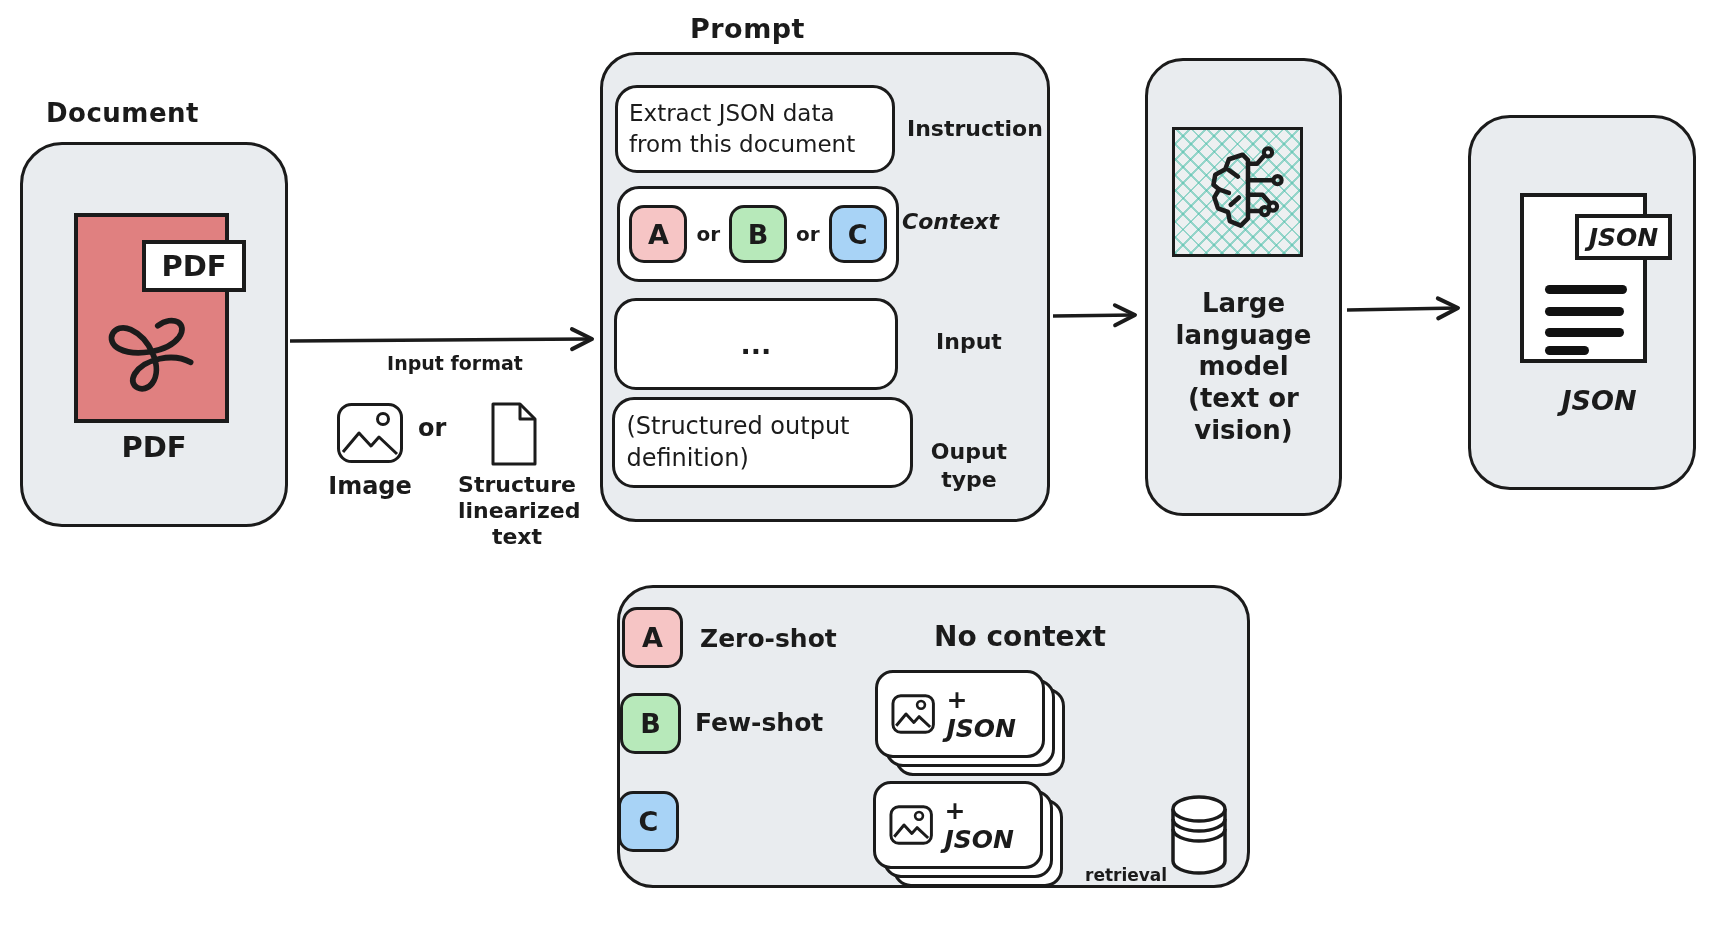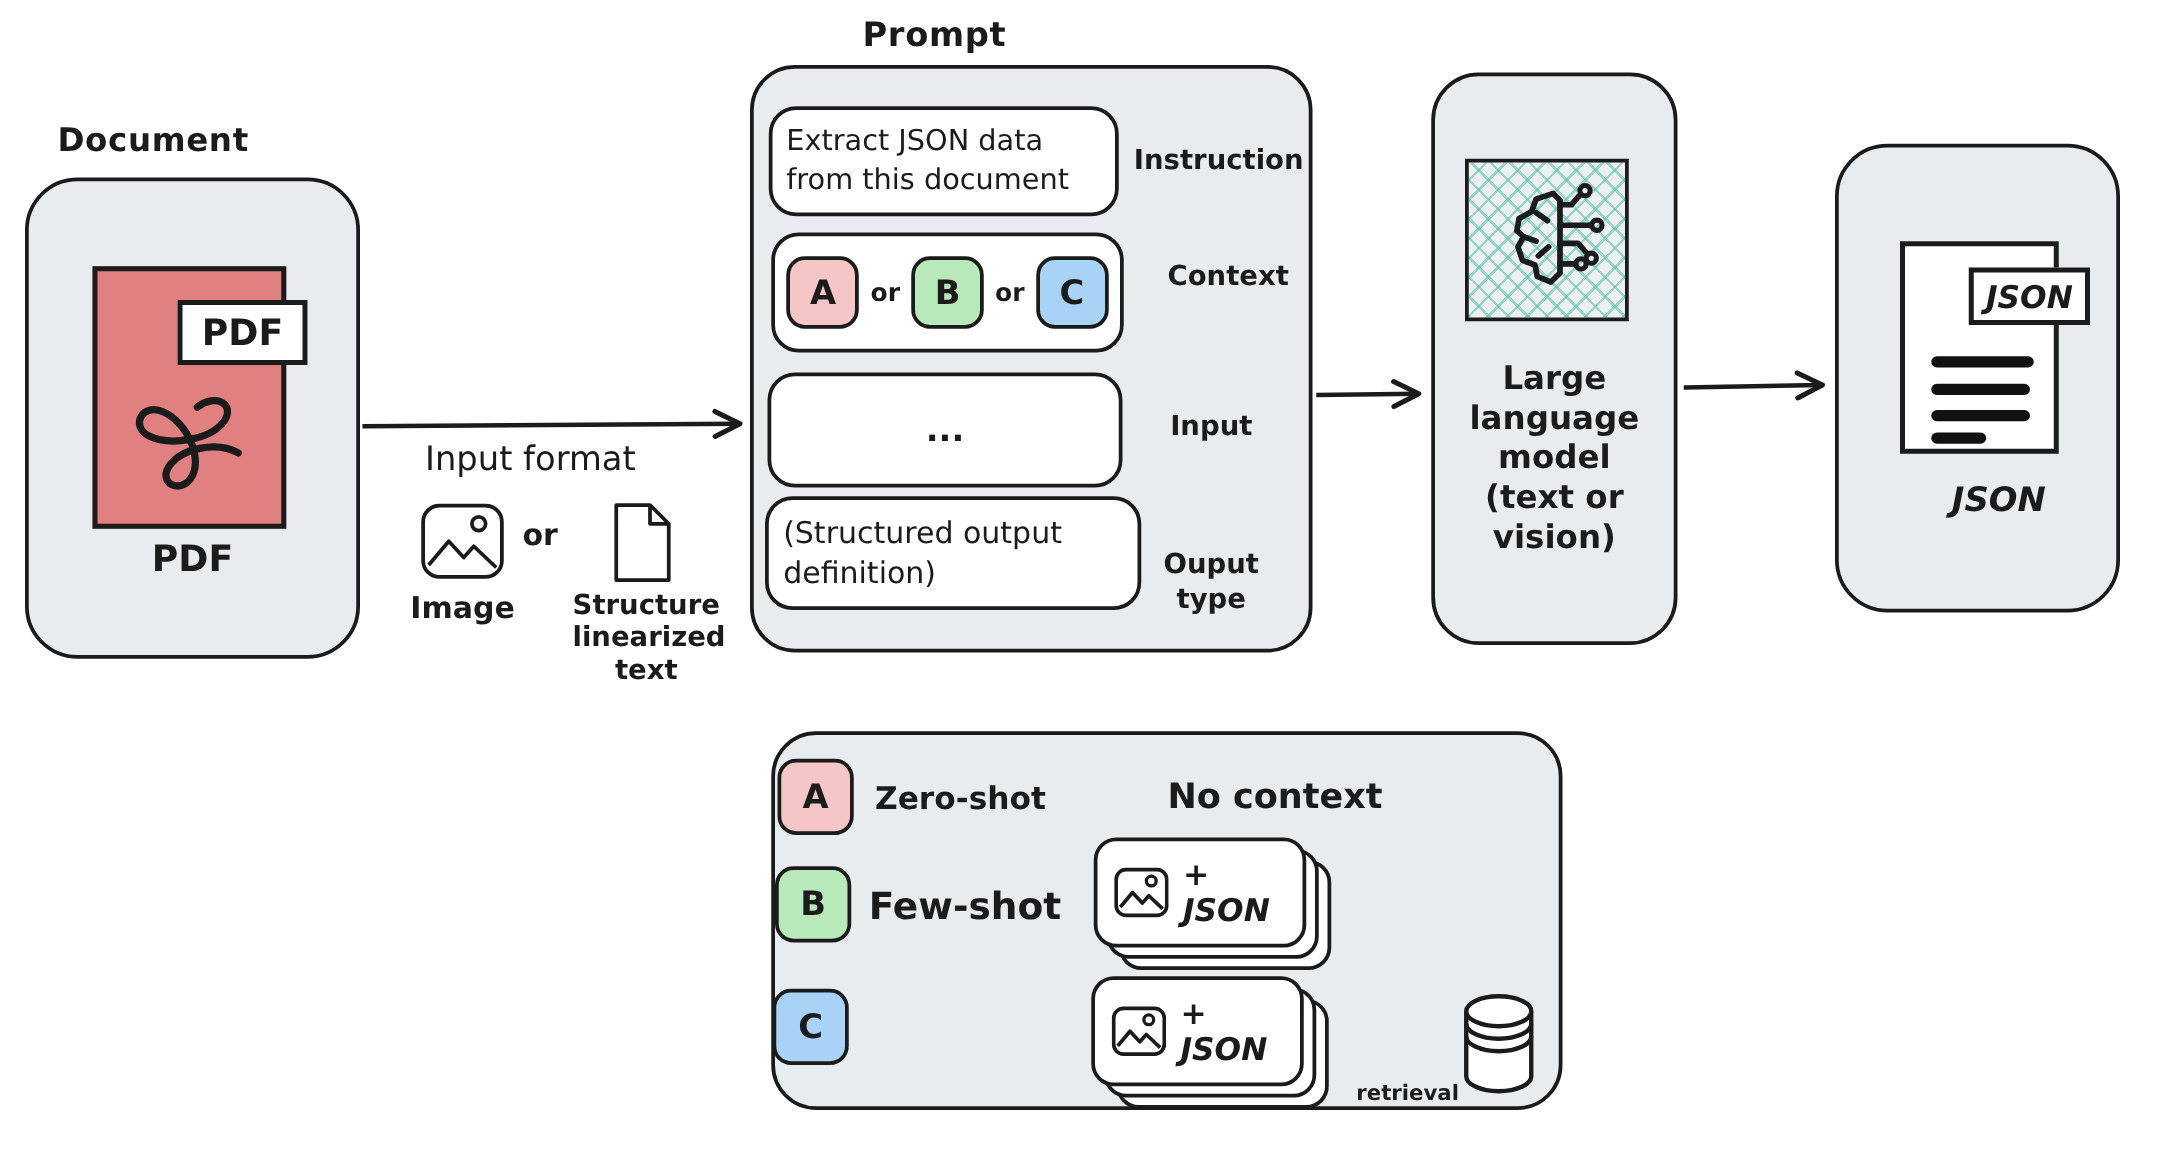--- a/index.html
+++ b/index.html
@@ -17,41 +17,41 @@
 
   
   #doc-box { left:20px; top:142px; width:268px; height:385px; border-radius:42px; }
   #pdf-page { left:74px; top:213px; width:155px; height:210px; background:#e08080; border:4.5px solid #1b1b1b; }
   #pdf-badge { left:142px; top:240px; width:104px; height:52px; background:#fff; border:4.5px solid #1b1b1b;
                display:flex; align-items:center; justify-content:center; font-size:29px; font-weight:700; }
   #pdf-squiggle { left:100px; top:312px; }
   #doc-caption { left:74px; top:430px; width:160px; font-size:29px; }
 
   
-  #input-format-label { left:340px; top:352px; width:230px; text-align:left; font-size:27px; font-weight:400; }
+  #input-format-label { left:340px; top:352px; width:230px; text-align:center; font-size:19px; font-weight:700; }
   #fmt-image-icon { left:336px; top:402px; }
   #fmt-or { left:418px; top:414px; font-size:24px; font-weight:600; }
   #fmt-doc-icon { left:489px; top:401px; }
   #fmt-image-caption { left:328px; top:472px; width:84px; font-size:24px; }
   #fmt-text-caption { left:458px; top:472px; width:118px; font-size:22px; line-height:1.18; }
 
   
   #prompt-title { left:690px; top:13px; font-size:27px; }
   #prompt-box { left:600px; top:52px; width:450px; height:470px; border-radius:36px; }
   #p-instruction { left:615px; top:85px; width:280px; height:88px; font-size:23px; line-height:1.35; }
   #p-instruction .inner { width:252px; }
   #p-context { left:617px; top:186px; width:282px; height:96px; gap:9px; }
   .chip { width:58px; height:58px; border:3.5px solid #1b1b1b; border-radius:15px;
           display:flex; align-items:center; justify-content:center; font-size:27px; font-weight:600; }
   .or-small { font-size:20px; font-weight:600; }
   #p-input { left:614px; top:298px; width:284px; height:92px; font-size:27px; font-weight:600; }
   #p-output { left:612px; top:397px; width:301px; height:91px; font-size:24px; line-height:1.3; }
   #p-output .inner { width:272px; }
   #lbl-instruction { left:907px; top:116px; width:140px; }
-  #lbl-context { left:934px; top:209px; width:82px; text-align:left; }
+  #lbl-context { left:902px; top:209px; width:82px; text-align:left;font-style:italic; }
   #lbl-input { left:928px; top:329px; width:82px; text-align:center; }
   #lbl-output { left:928px; top:438px; width:82px; text-align:center; line-height:1.25; }
 
   
   #llm-box { left:1145px; top:58px; width:197px; height:458px; }
   #llm-chip { left:1172px; top:127px; width:131px; height:130px; border:3.5px solid #1b1b1b;
               display:flex; align-items:center; justify-content:center;
               background:
                 repeating-linear-gradient(45deg, rgba(77,191,170,.55) 0 2px, transparent 2px 11px),
                 repeating-linear-gradient(-45deg, rgba(77,191,170,.55) 0 2px, transparent 2px 11px),
@@ -65,21 +65,21 @@
                 display:flex; align-items:center; justify-content:center; font-size:25px; font-weight:700; font-style:italic; }
   .tbar { position:absolute; height:9px; background:#111; border-radius:5px; }
   #json-caption { left:1556px; top:385px; width:86px; font-size:27px; font-style:italic; }
 
   
   #legend-box { left:617px; top:585px; width:633px; height:303px; border-radius:36px; }
   #legend-chip-a { left:622px; top:607px; width:61px; height:61px; }
   #legend-chip-b { left:620px; top:693px; width:61px; height:61px; }
   #legend-chip-c { left:618px; top:791px; width:61px; height:61px; }
   #legend-label-a { left:700px; top:624px; font-size:25px; font-weight:600; }
-  #legend-label-b { left:695px; top:708px; font-size:30px; font-weight:600; }
+  #legend-label-b { left:695px; top:708px; font-size:25px; font-weight:600; }
   #legend-label-c { left:682px; top:799px; width:162px; font-size:25px; font-weight:600; text-align:center; line-height:1.25; }
   #legend-note-a { left:934px; top:620px; font-size:28px; font-weight:600; }
 
   .cardstack { position:absolute; width:192px; height:98px; }
   .cardstack .layer { position:absolute; width:170px; height:88px; background:#fff;
                       border:3px solid #1b1b1b; border-radius:18px; }
   .cardstack .l3 { left:20px; top:18px; }
   .cardstack .l2 { left:10px; top:9px; }
   .cardstack .front { left:0; top:0; display:flex; align-items:center; padding-left:13px; gap:11px; }
   .cardstack .cardtext { font-size:25px; font-weight:600; font-style:italic; }

